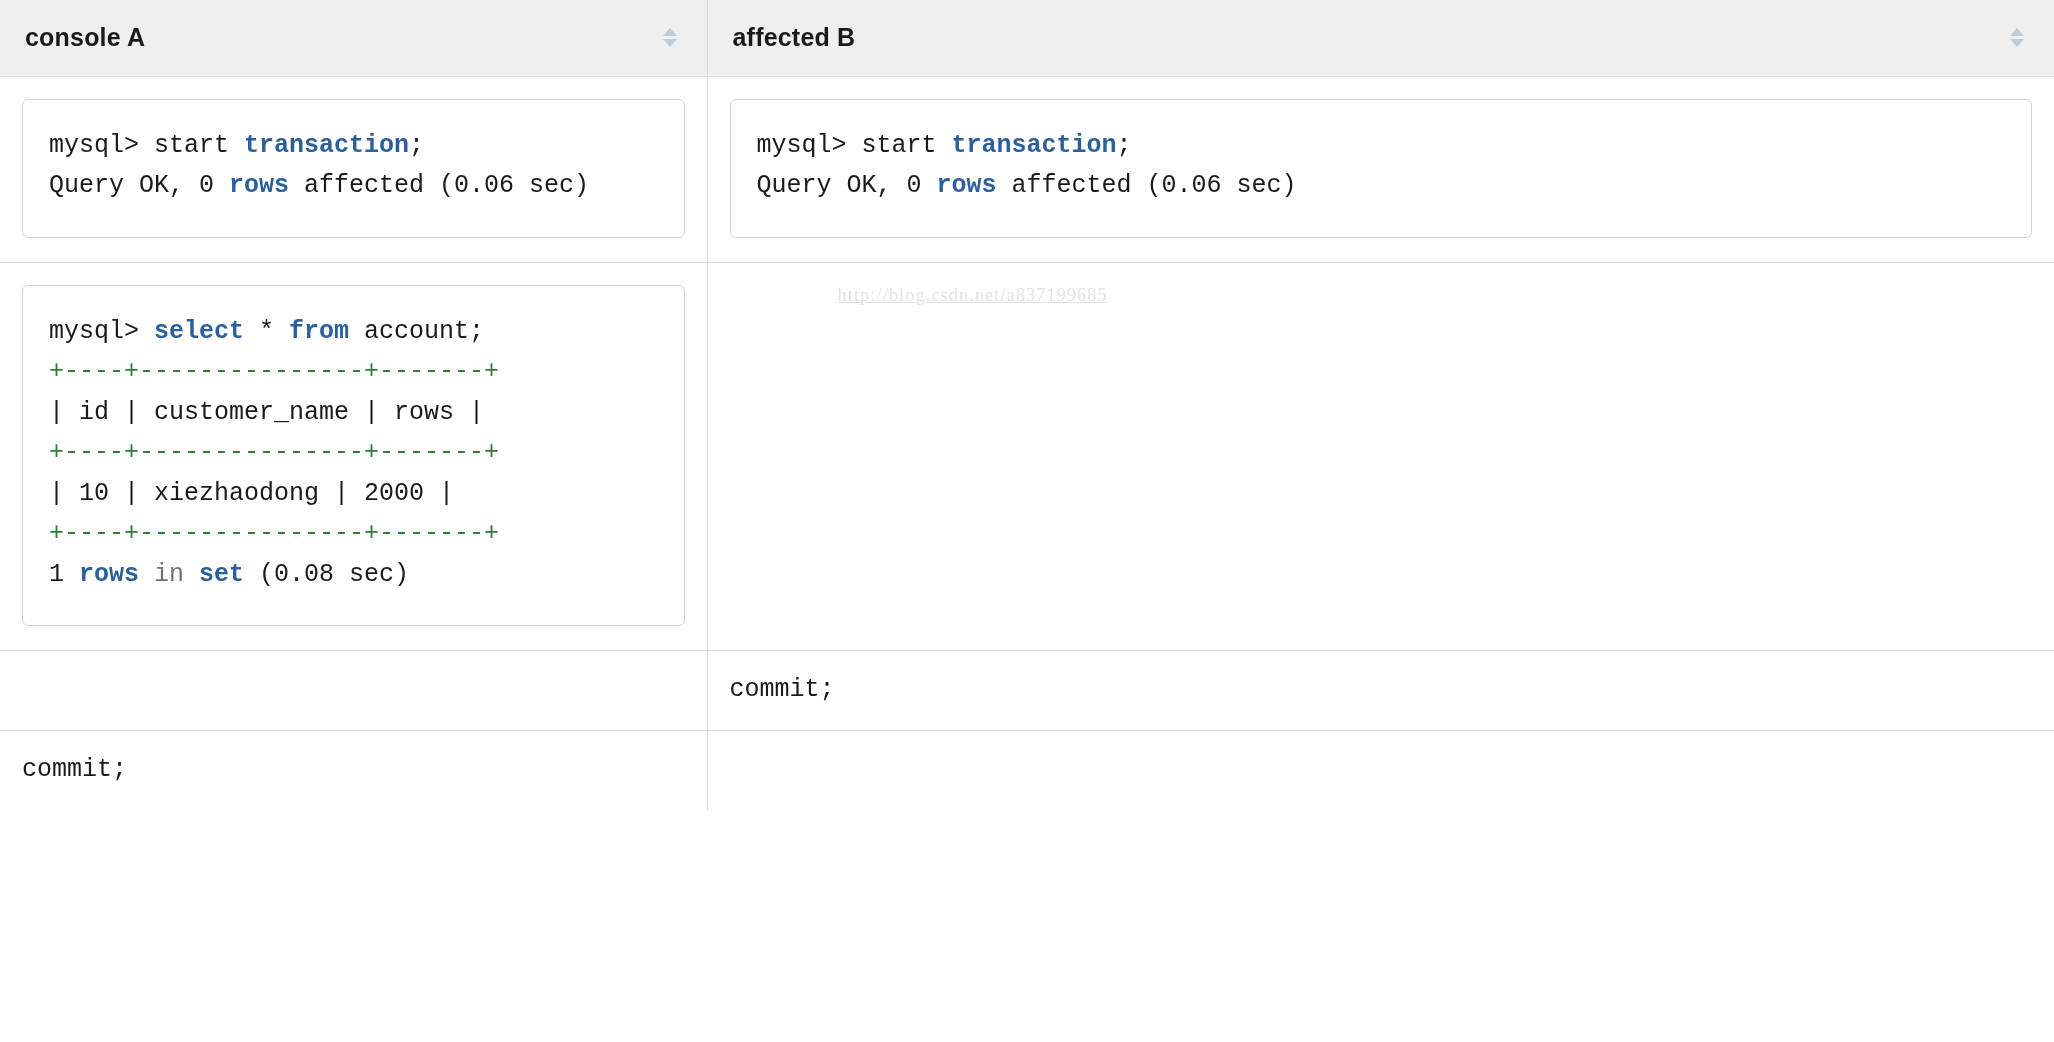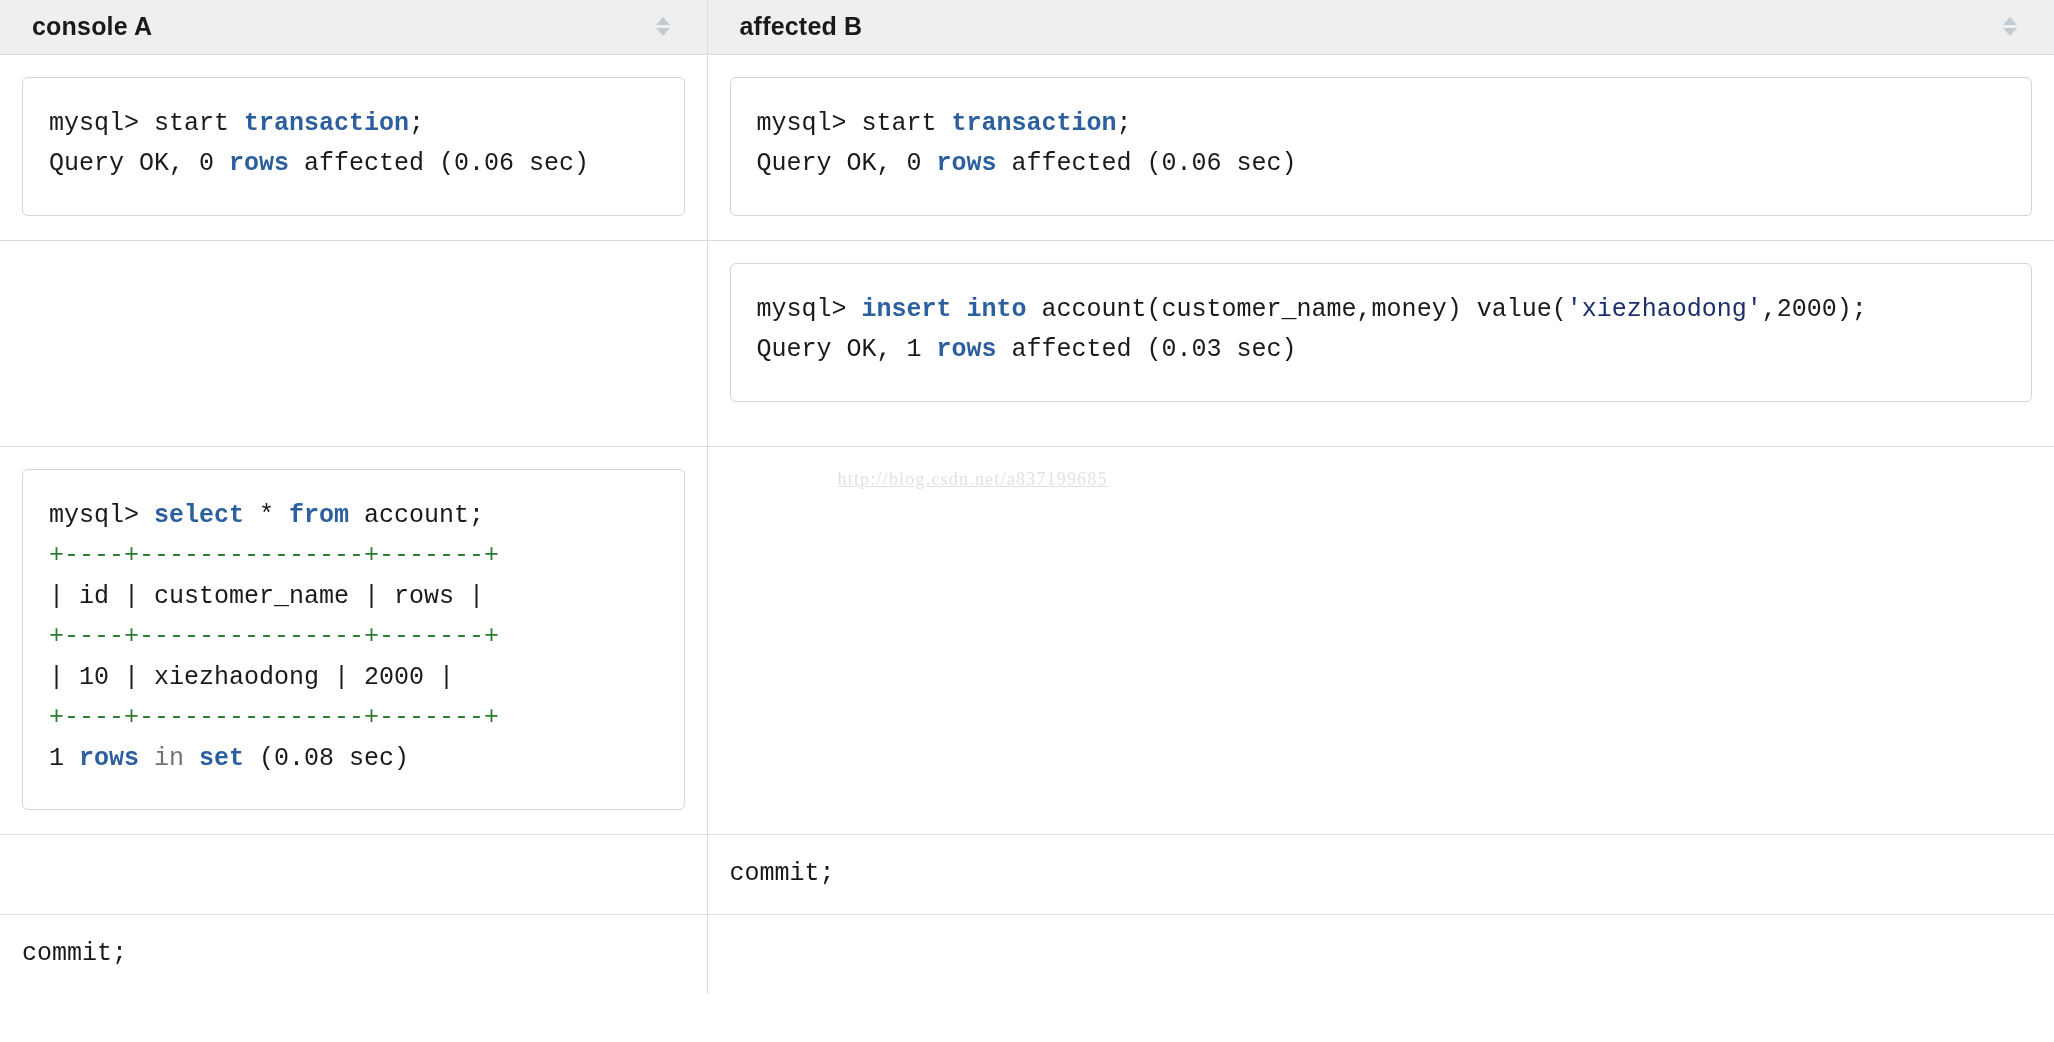--- a/index.html
+++ b/index.html
@@ -21,22 +21,22 @@
   }
 
   .console-table col.col-a { width: 707px; }
   .console-table col.col-b { width: 1347px; }
 
   
   thead th {
     background: #efefef;
     border-bottom: 1px solid #dcdcdc;
     border-right: 1px solid #dcdcdc;
-    height: 54px;
-    padding: 0 32px;
+    height: 76px;
+    padding: 0 25px;
     vertical-align: middle;
     text-align: left;
     position: relative;
     box-sizing: border-box;
   }
   thead th:last-child { border-right: none; }
 
   .th-inner {
     display: flex;
     align-items: center;
@@ -191,31 +191,20 @@
         </div>
       </td>
       <td>
         <div class="cell-pad">
           <pre class="code-block"><span>mysql&gt; start <span class="kw">transaction</span>;</span>
 <span>Query OK, 0 <span class="kw">rows</span> affected (0.06 sec)</span></pre>
         </div>
       </td>
     </tr>
 
-    <tr>
-      <td class="spacer-row-a">
-        <div class="cell-pad empty"></div>
-      </td>
-      <td>
-        <div class="cell-pad">
-          <pre class="code-block"><span>mysql&gt; <span class="kw">insert into</span> account(customer_name,money) value(<span class="str">'xiezhaodong'</span>,2000);</span>
-<span>Query OK, 1 <span class="kw">rows</span> affected (0.03 sec)</span></pre>
-        </div>
-      </td>
-    </tr>
 
     <tr>
       <td>
         <div class="cell-pad">
           <pre class="code-block"><span>mysql&gt; <span class="kw">select</span> * <span class="kw">from</span> account;</span>
 <span><span class="tbl-border">+----+---------------+-------+</span></span>
 <span>| id | customer_name | rows |</span>
 <span><span class="tbl-border">+----+---------------+-------+</span></span>
 <span>| 10 | xiezhaodong | 2000 |</span>
 <span><span class="tbl-border">+----+---------------+-------+</span></span>

